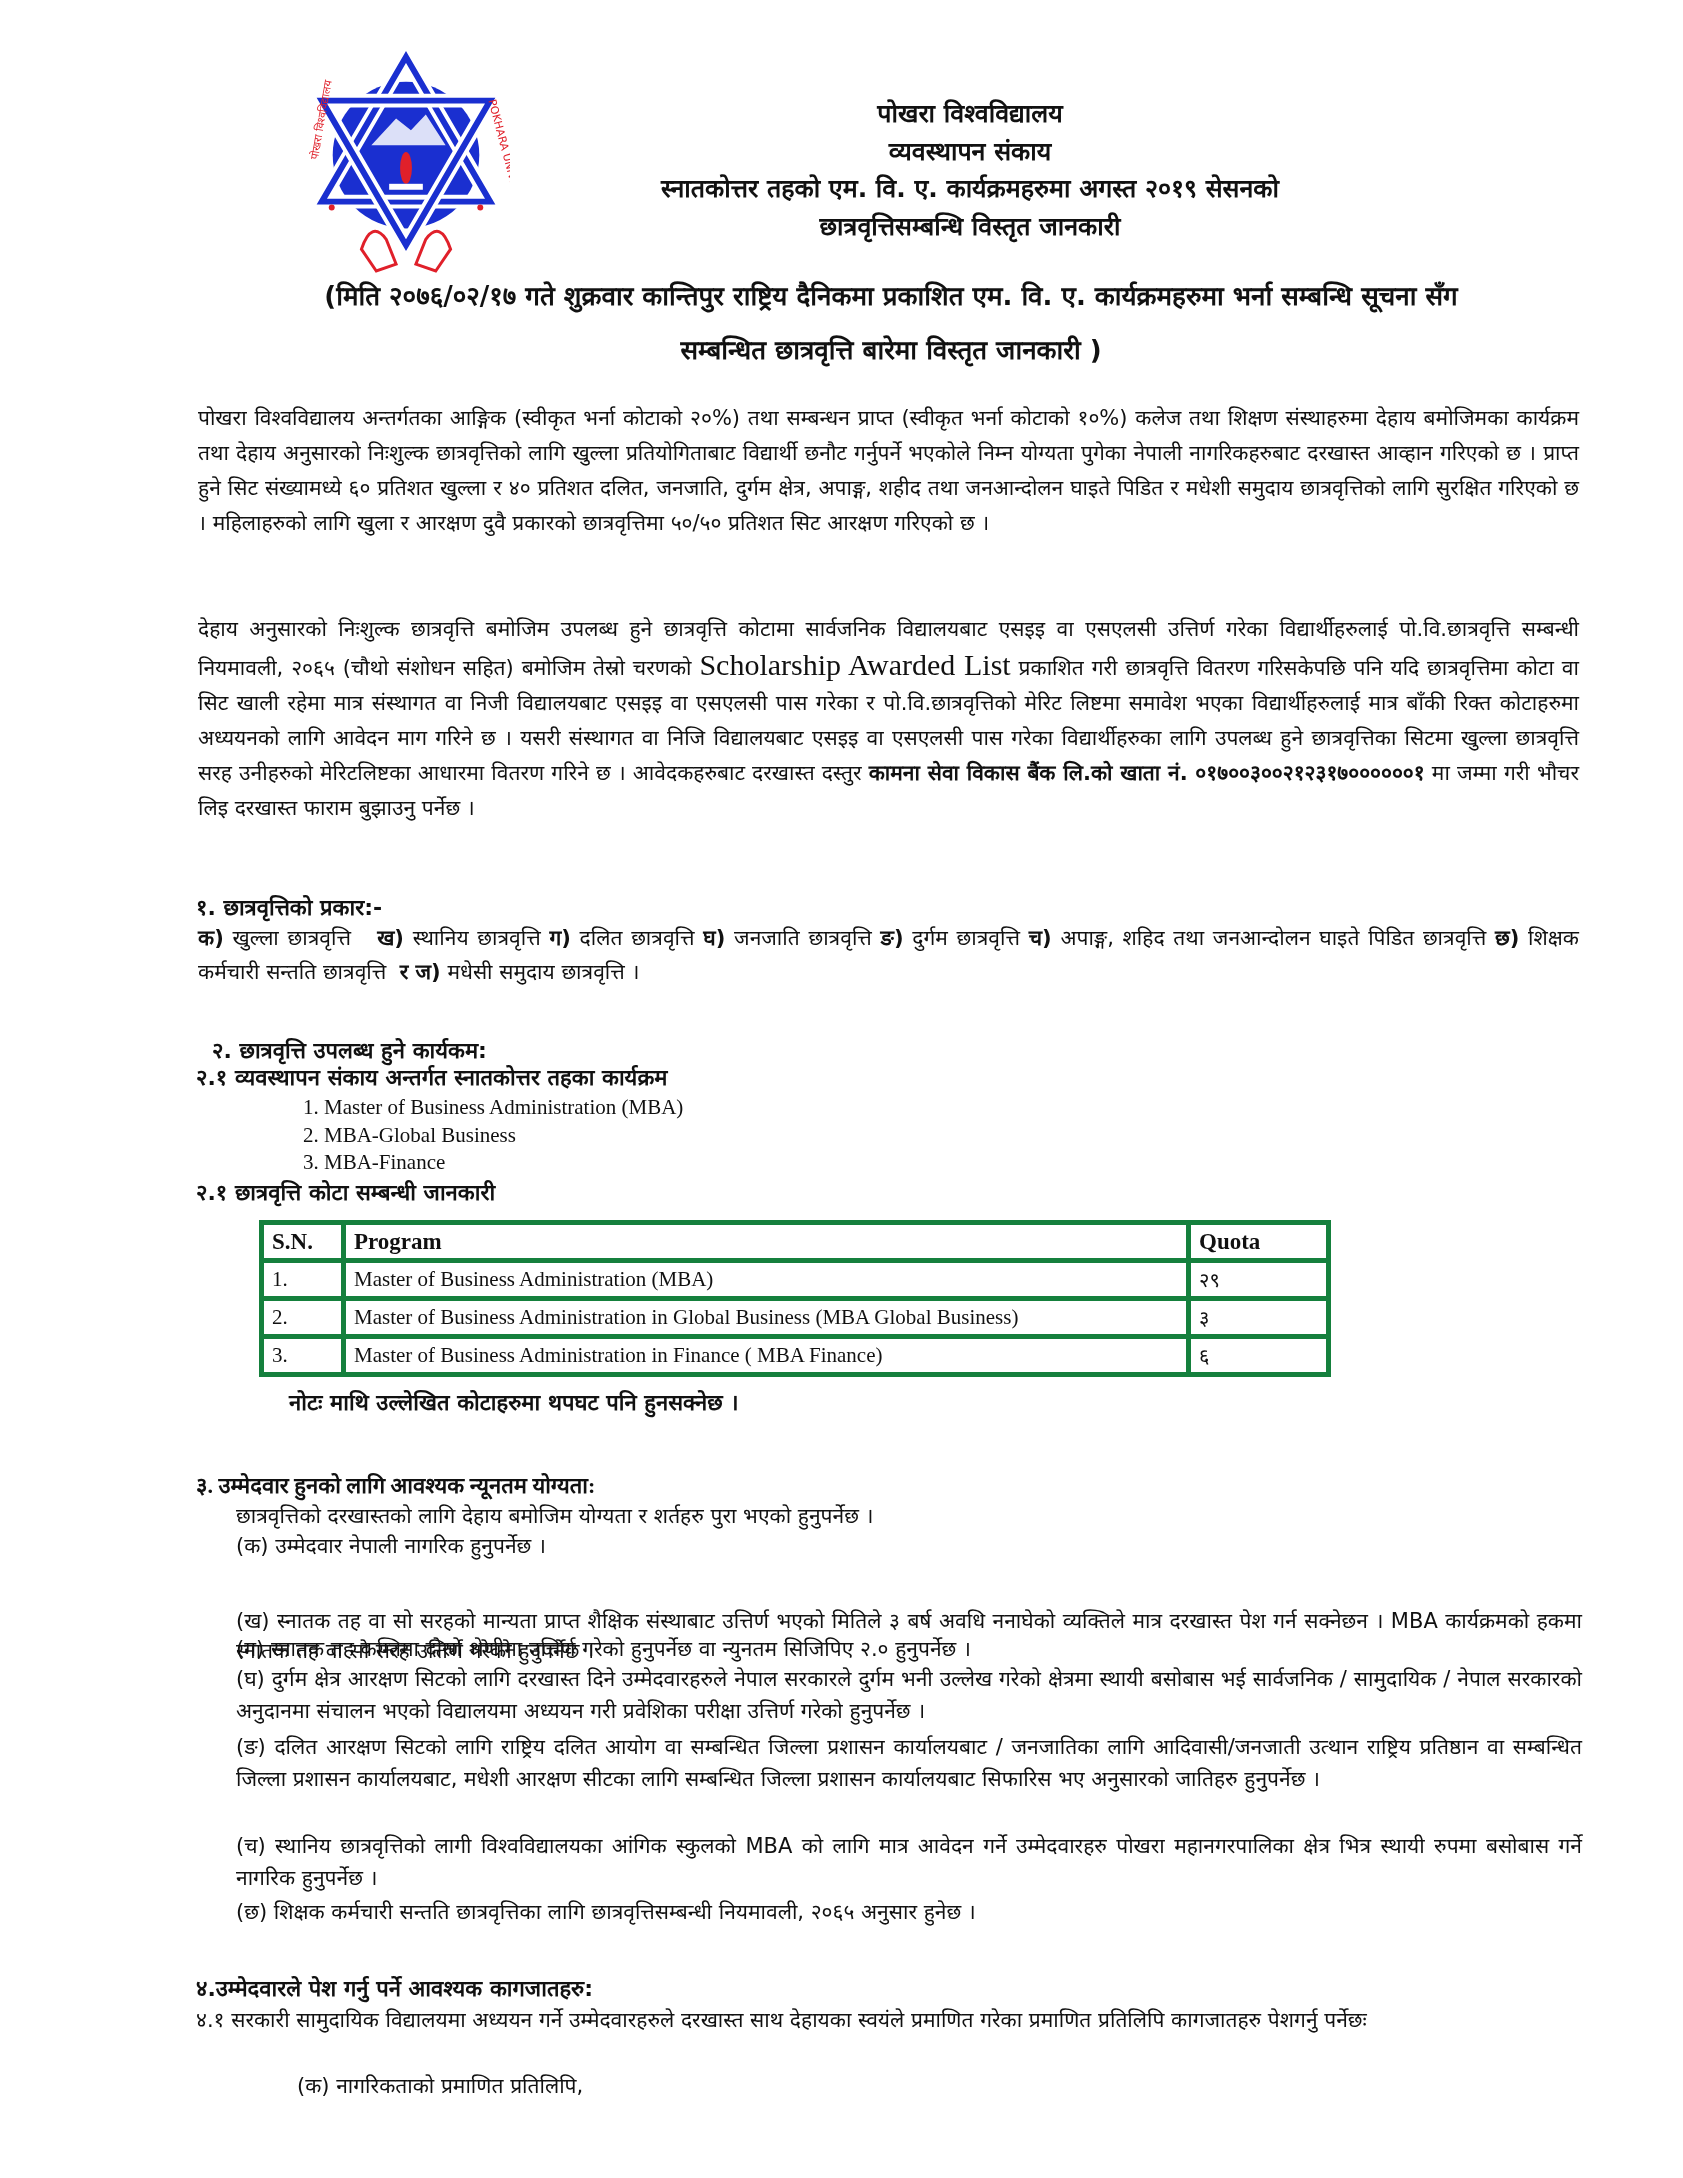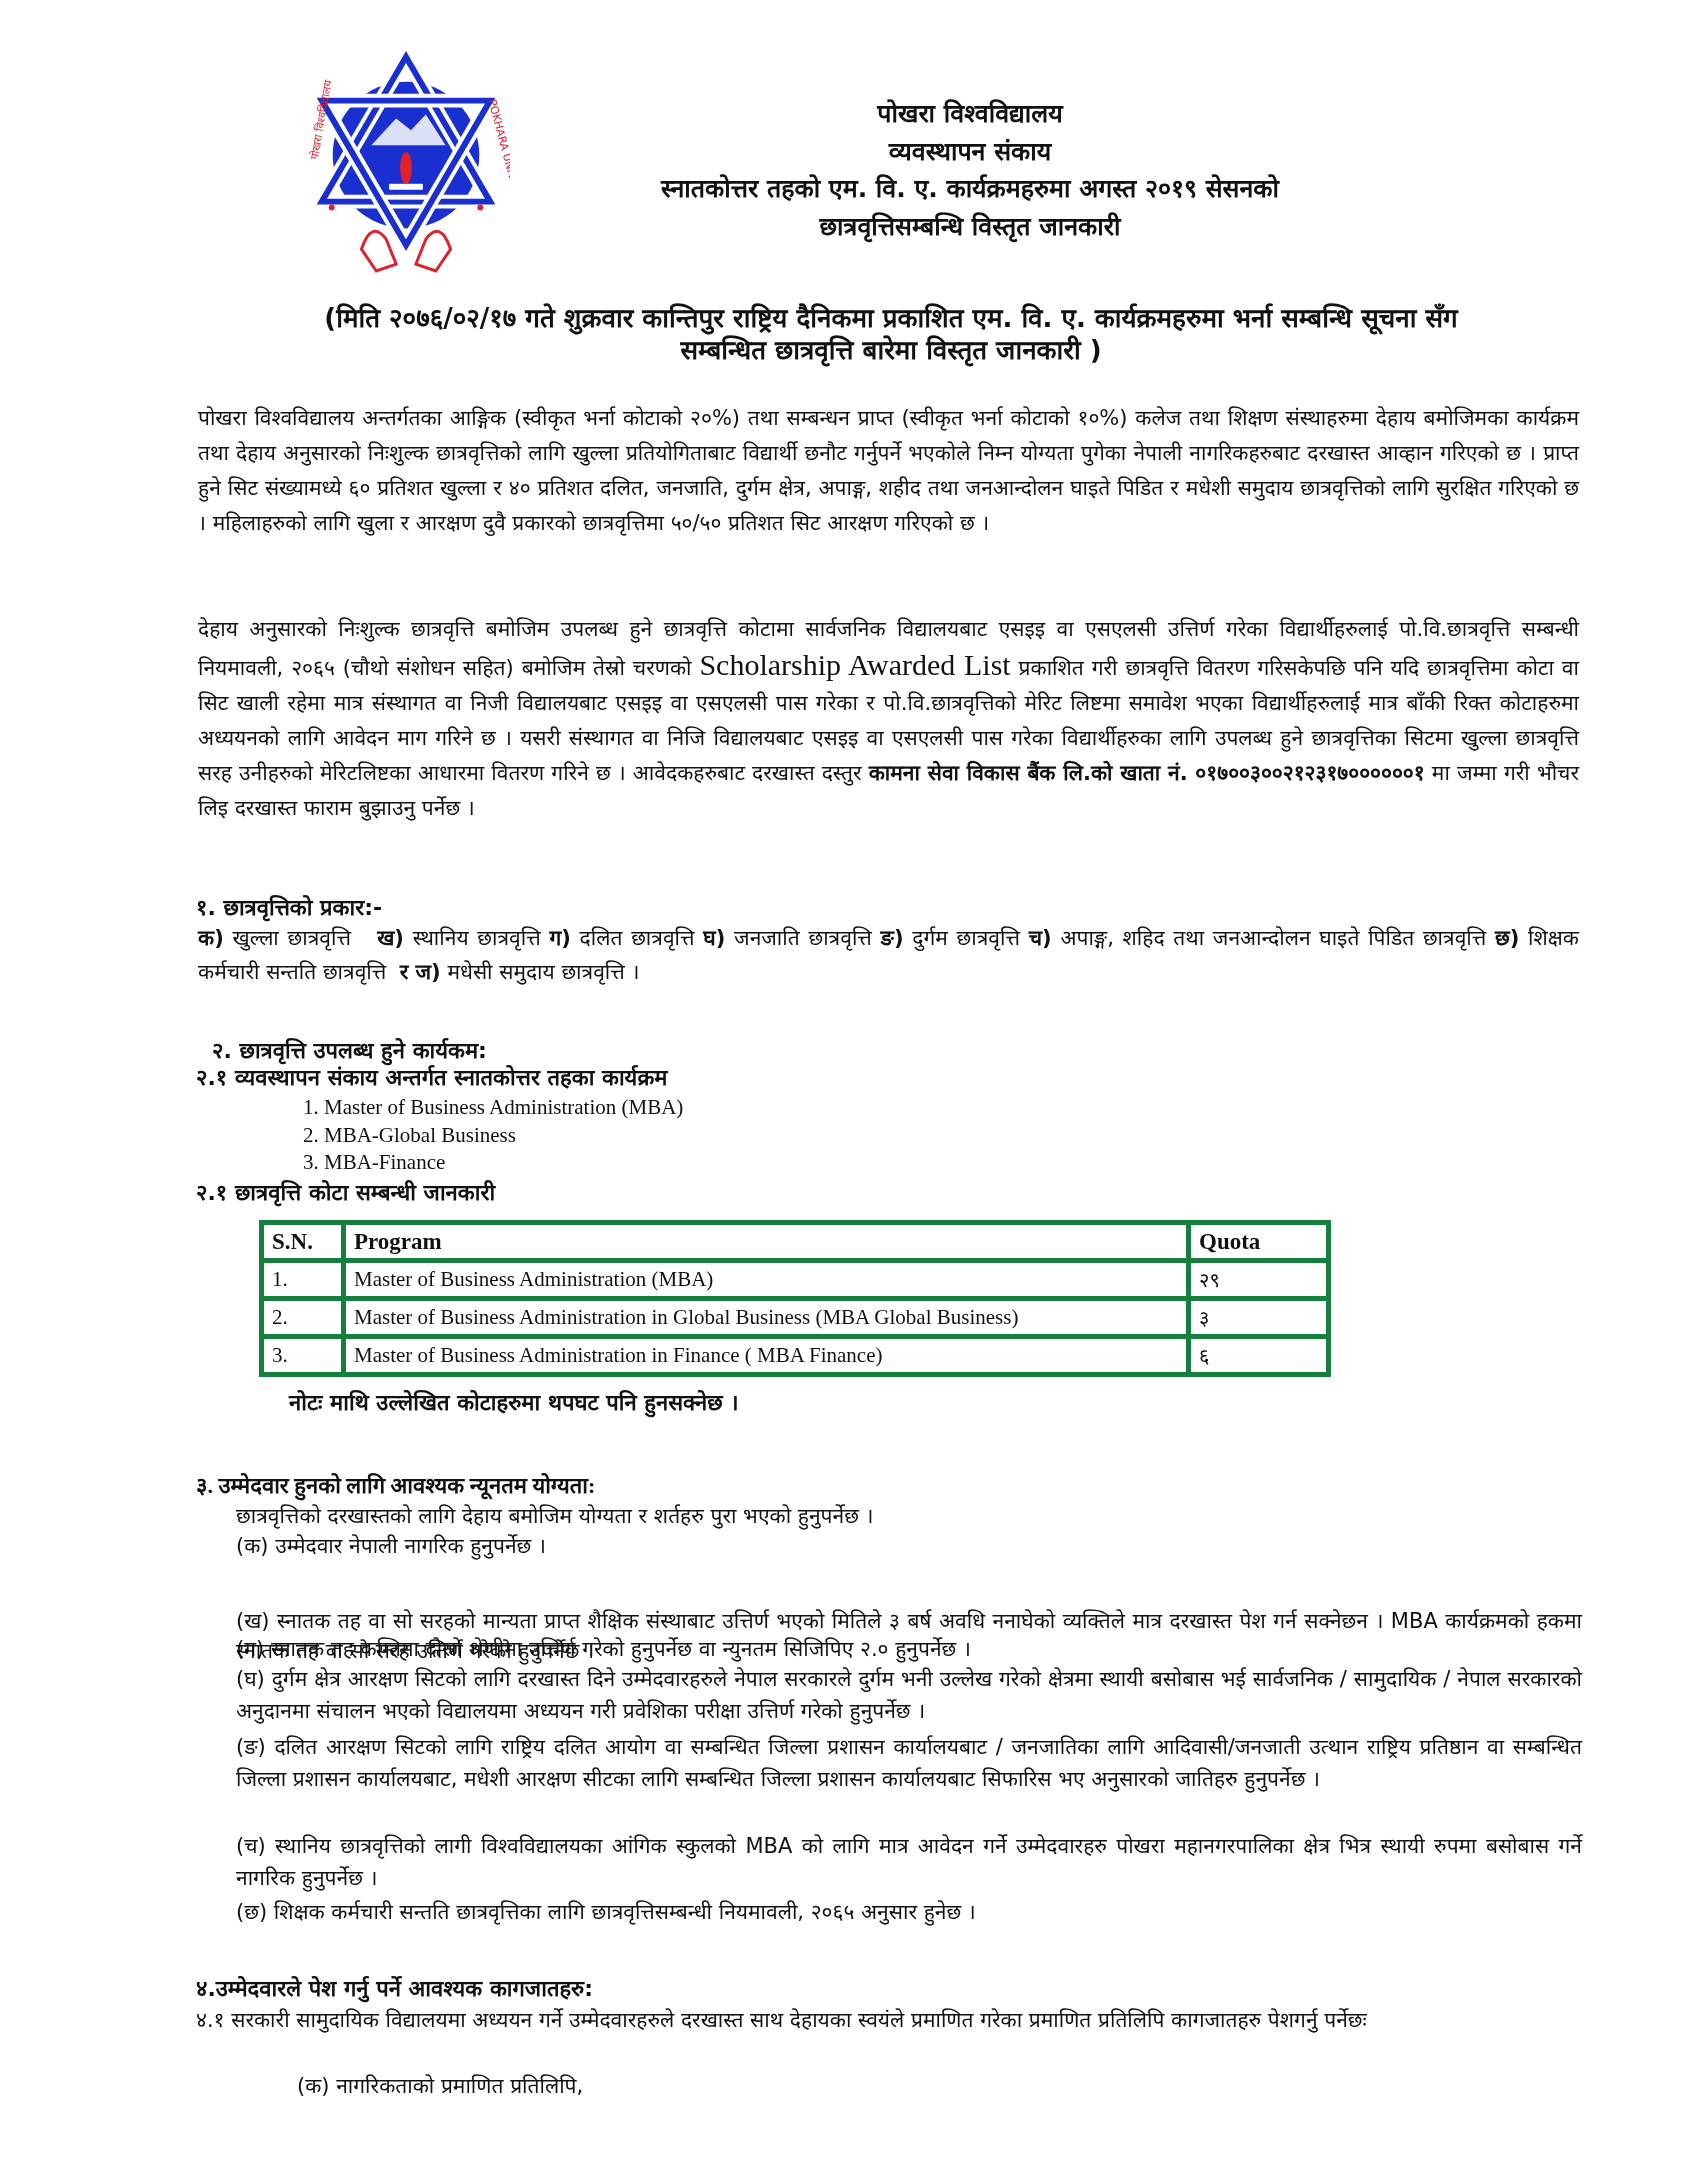--- a/index.html
+++ b/index.html
@@ -45,21 +45,21 @@
     <text x="16" y="110" font-size="11" fill="#e0202a" font-family="DejaVu Sans, sans-serif" transform="rotate(-80 16 110)">पोखरा विश्वविद्यालय</text>
     <text x="188" y="50" font-size="11" fill="#e0202a" font-family="DejaVu Sans, sans-serif" transform="rotate(75 188 50)">POKHARA UNIVERSITY</text>
   </svg>
 </div>
 
 <div class="abs head" style="top:97px;">पोखरा विश्वविद्यालय</div>
 <div class="abs head" style="top:135px;">व्यवस्थापन संकाय</div>
 <div class="abs head" style="top:172px;">स्नातकोत्तर तहको एम. वि. ए. कार्यक्रमहरुमा अगस्त २०१९ सेसनको</div>
 <div class="abs head" style="top:210px;">छात्रवृत्तिसम्बन्धि विस्तृत जानकारी</div>
 
-<div class="abs sub" style="top:299px;">(मिति २०७६/०२/१७ गते शुक्रवार कान्तिपुर राष्ट्रिय दैनिकमा प्रकाशित एम. वि. ए. कार्यक्रमहरुमा भर्ना सम्बन्धि सूचना सँग</div>
+<div class="abs sub" style="top:277px;">(मिति २०७६/०२/१७ गते शुक्रवार कान्तिपुर राष्ट्रिय दैनिकमा प्रकाशित एम. वि. ए. कार्यक्रमहरुमा भर्ना सम्बन्धि सूचना सँग</div>
 <div class="abs sub" style="top:331px;">सम्बन्धित छात्रवृत्ति बारेमा विस्तृत जानकारी  )</div>
 
 <div class="abs para" style="top:401px;">पोखरा विश्वविद्यालय अन्तर्गतका आङ्गिक (स्वीकृत भर्ना कोटाको २०%) तथा सम्बन्धन प्राप्त (स्वीकृत भर्ना कोटाको १०%) कलेज तथा शिक्षण संस्थाहरुमा देहाय बमोजिमका कार्यक्रम तथा देहाय अनुसारको निःशुल्क छात्रवृत्तिको लागि खुल्ला प्रतियोगिताबाट विद्यार्थी छनौट गर्नुपर्ने भएकोले निम्न योग्यता पुगेका नेपाली नागरिकहरुबाट दरखास्त आव्हान गरिएको छ । प्राप्त हुने सिट संख्यामध्ये ६० प्रतिशत खुल्ला र ४० प्रतिशत दलित, जनजाति, दुर्गम क्षेत्र, अपाङ्ग, शहीद तथा जनआन्दोलन घाइते पिडित र मधेशी समुदाय छात्रवृत्तिको लागि सुरक्षित गरिएको छ । महिलाहरुको लागि खुला र आरक्षण दुवै प्रकारको छात्रवृत्तिमा ५०/५० प्रतिशत सिट आरक्षण गरिएको छ ।</div>
 
 <div class="abs para" style="top:612px;"><span>देहाय अनुसारको निःशुल्क छात्रवृत्ति बमोजिम उपलब्ध हुने छात्रवृत्ति कोटामा सार्वजनिक विद्यालयबाट एसइइ वा एसएलसी उत्तिर्ण गरेका विद्यार्थीहरुलाई पो.वि.छात्रवृत्ति सम्बन्धी नियमावली, २०६५ (चौथो संशोधन सहित) बमोजिम तेस्रो चरणको</span> <span class="latin">Scholarship Awarded List</span> <span>प्रकाशित गरी छात्रवृत्ति वितरण गरिसकेपछि पनि यदि छात्रवृत्तिमा कोटा वा सिट खाली रहेमा मात्र संस्थागत वा निजी विद्यालयबाट एसइइ वा एसएलसी पास गरेका र पो.वि.छात्रवृत्तिको मेरिट लिष्टमा समावेश भएका विद्यार्थीहरुलाई मात्र बाँकी रिक्त कोटाहरुमा अध्ययनको लागि आवेदन माग गरिने छ । यसरी संस्थागत वा निजि विद्यालयबाट एसइइ वा एसएलसी पास गरेका विद्यार्थीहरुका लागि उपलब्ध हुने छात्रवृत्तिका सिटमा खुल्ला छात्रवृत्ति सरह उनीहरुको मेरिटलिष्टका आधारमा वितरण गरिने छ । आवेदकहरुबाट दरखास्त दस्तुर</span> <b>कामना सेवा विकास बैंक लि.को खाता नं. ०१७००३००२१२३१७००००००१</b> <span>मा जम्मा गरी भौचर लिइ दरखास्त फाराम बुझाउनु पर्नेछ ।</span></div>
 
 <div class="abs sec" style="top:893px;">१. छात्रवृत्तिको प्रकार:-</div>
 <div class="abs para" style="top:921px; line-height:34px;">
   <b>क)</b> <span>खुल्ला छात्रवृत्ति</span>&nbsp;&nbsp;
   <b>ख)</b> <span>स्थानिय छात्रवृत्ति</span>

